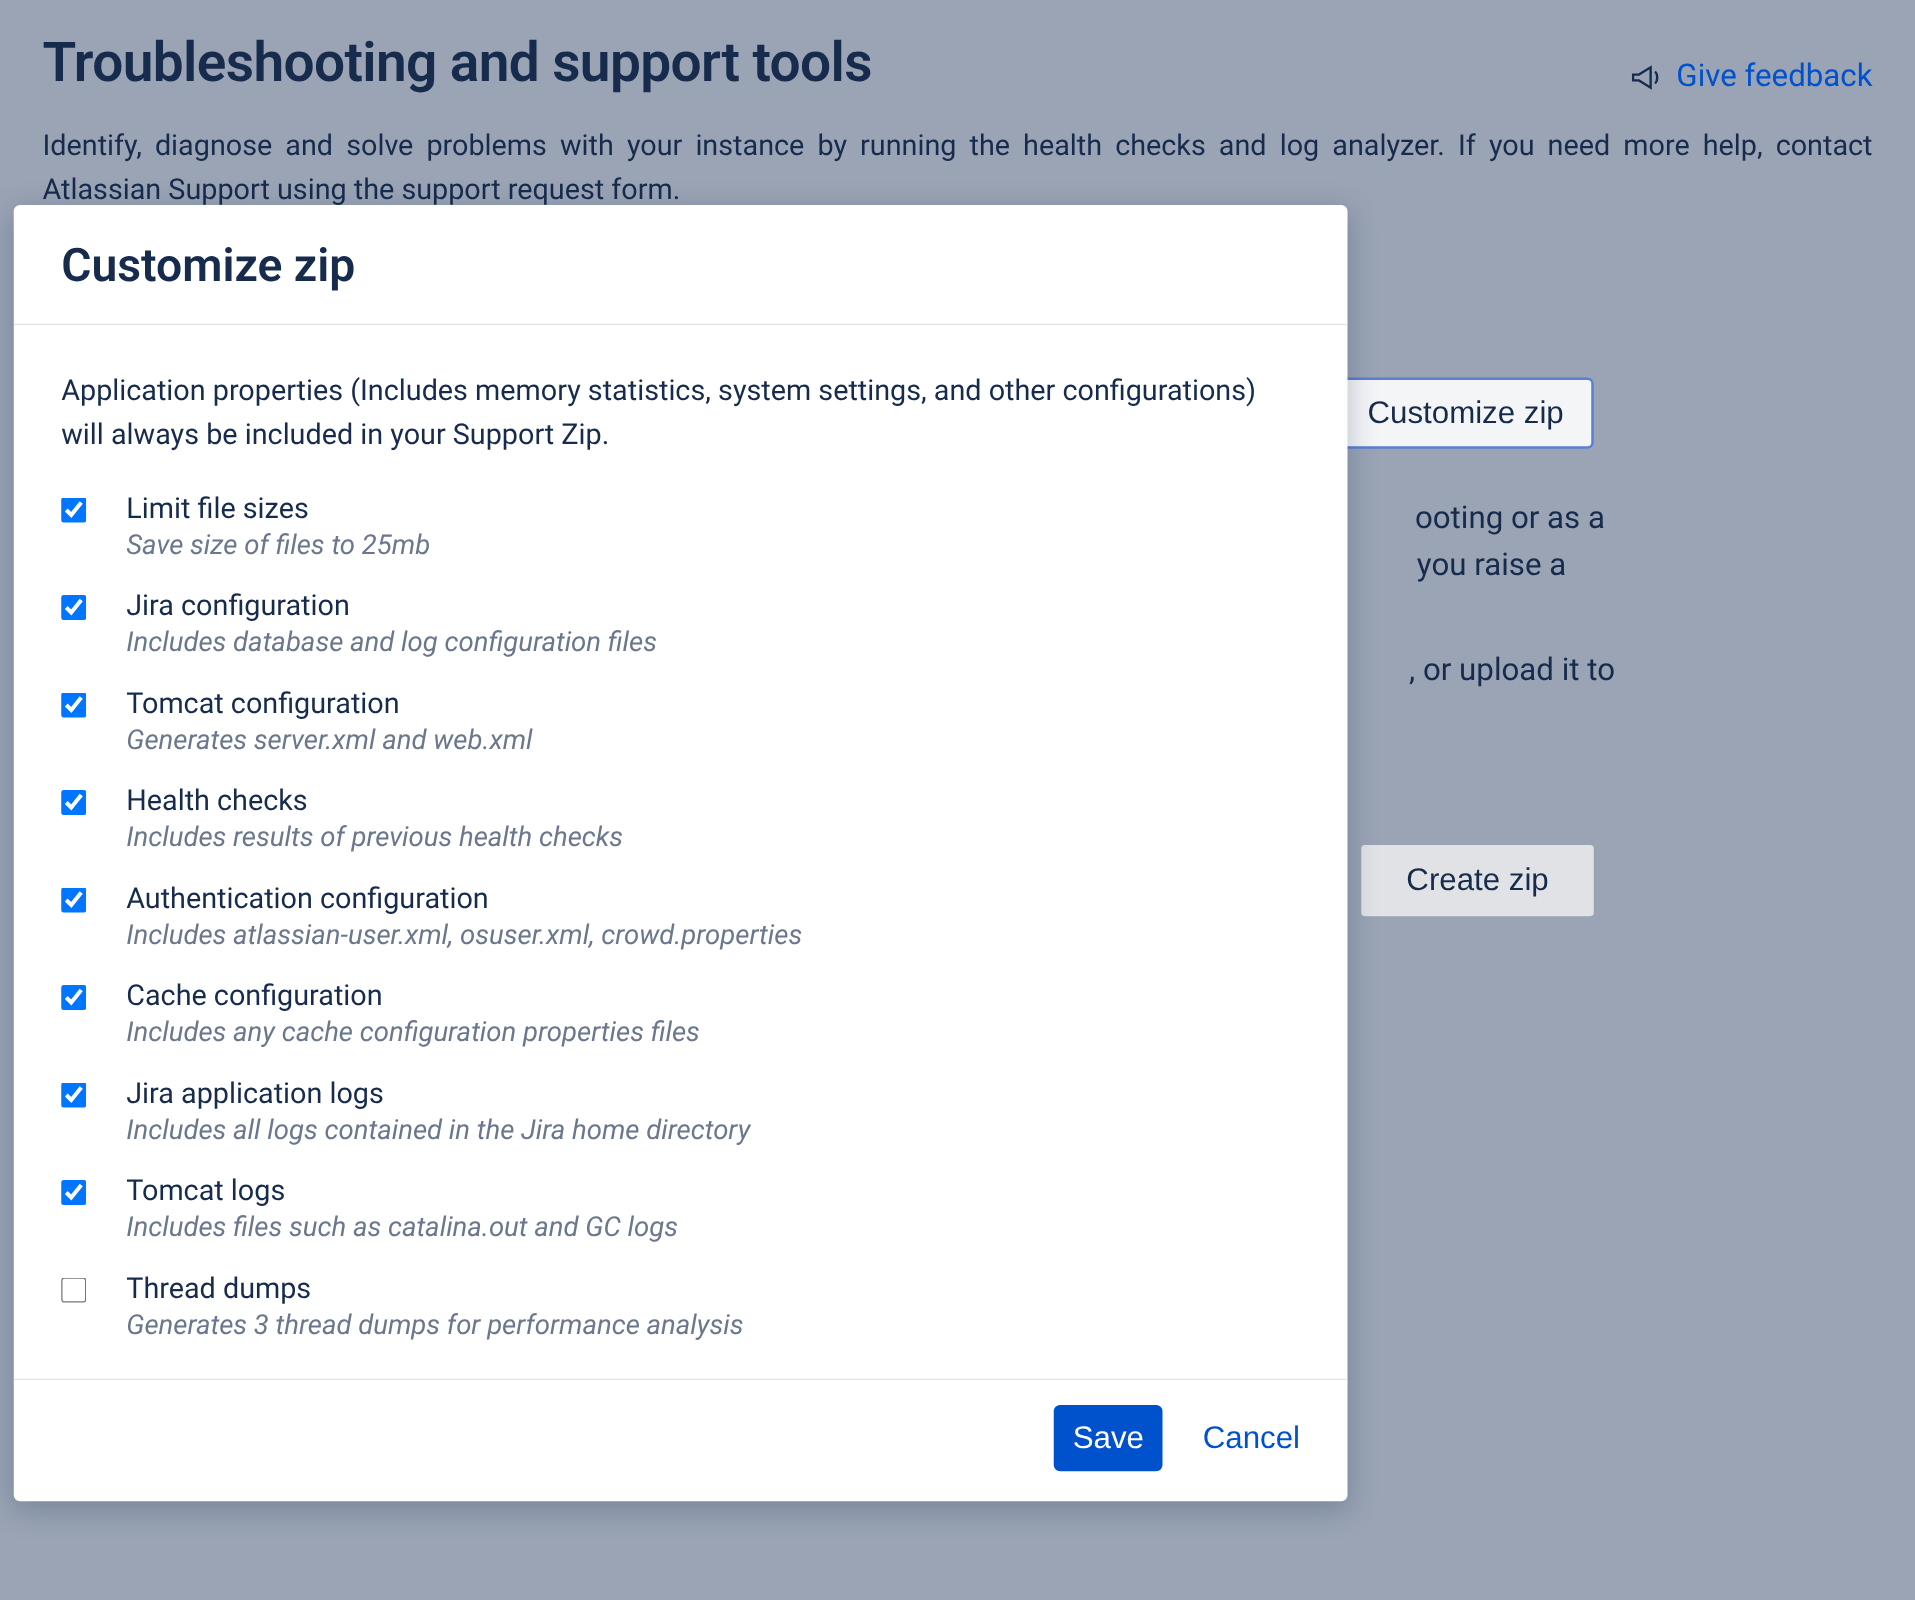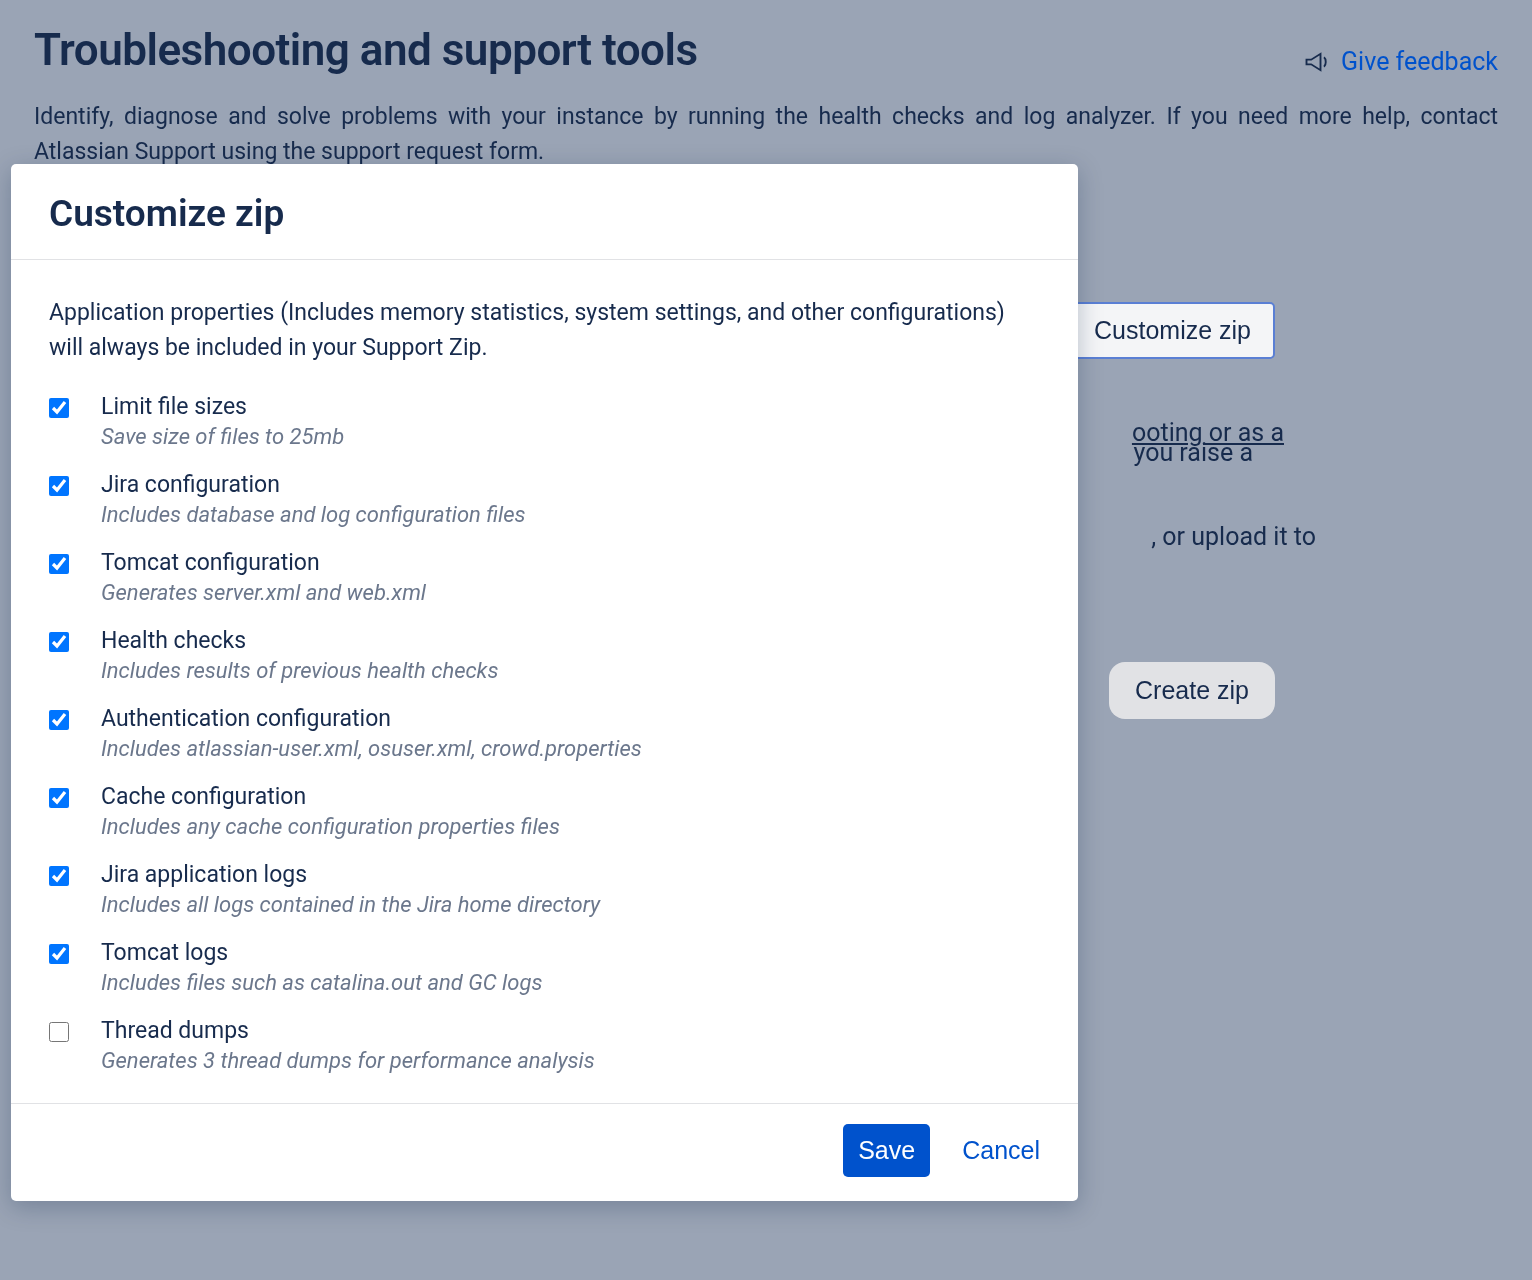--- a/index.html
+++ b/index.html
@@ -58,39 +58,39 @@
       background: #f4f5f7;
       border: 2px solid #5a7fd4;
       color: #172b4d;
       font-size: 25px;
       padding: 12px 22px;
       border-radius: 5px;
       cursor: pointer;
     }
     .create-btn {
       position: absolute;
-      top: 662px;
+      top: 676px;
       right: 257px;
       background: #e1e2e5;
       border: none;
       color: #172b4d;
       font-size: 25px;
-      padding: 14px 26px;
-      border-radius: 16px;
+      padding: 14px 36px;
+      border-radius: 3px;
       cursor: pointer;
     }
     .bg-text {
       position: absolute;
       font-size: 25px;
       color: #172b4d;
       white-space: nowrap;
     }
-    .bg-text-1 { top: 418px; right: 248px; text-decoration: underline; }
+    .bg-text-1 { top: 400px; right: 248px; }
     .bg-text-2 { top: 438px; right: 279px; }
-    .bg-text-3 { top: 522px; right: 216px; }
+    .bg-text-3 { top: 522px; right: 240px; }
 
     
     .modal {
       position: absolute;
       top: 164px;
       left: 11px;
       width: 1067px;
       background: #fff;
       border-radius: 5px;
       box-shadow: 0 6px 24px rgba(9,30,66,0.25);

